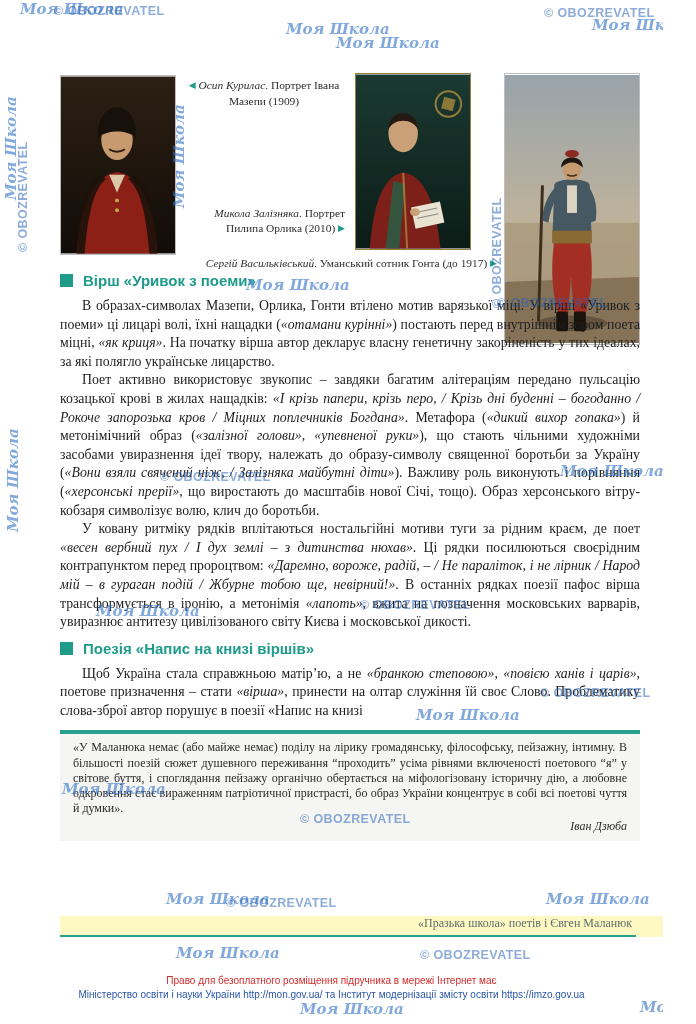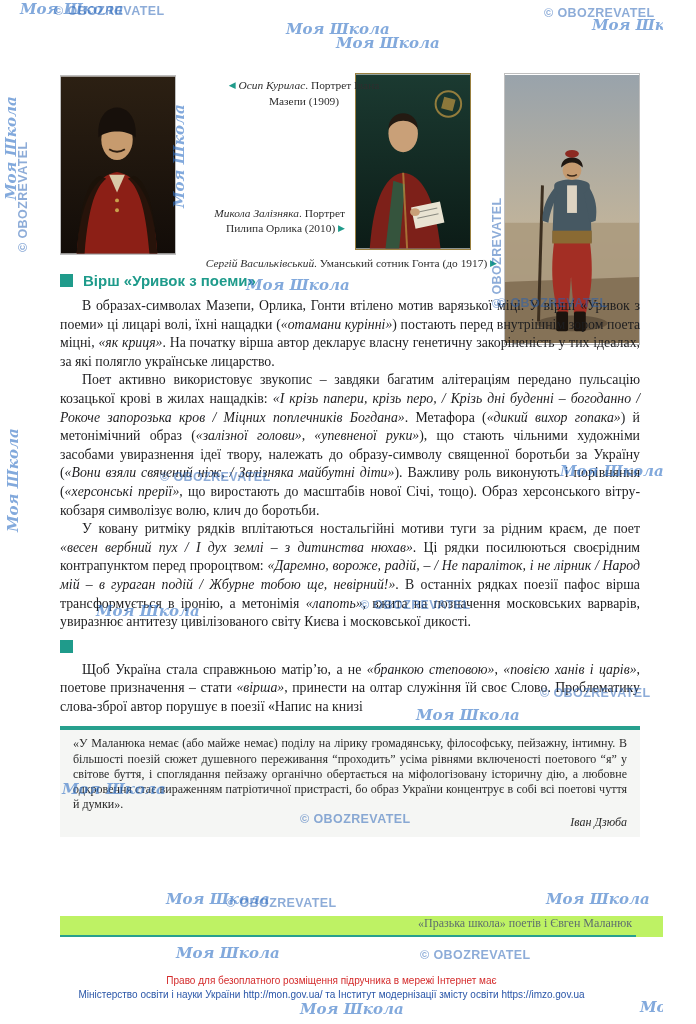--- a/index.html
+++ b/index.html
@@ -15,21 +15,21 @@
          letter-spacing:.4px;color:rgba(36,96,180,.52);}
 
   
   figure{margin:0;position:absolute;border:1px solid rgba(0,0,0,.25);box-sizing:border-box;}
   figure svg{display:block;width:100%;height:100%;}
   .fig-mazepa{left:60px;top:75px;width:116px;height:180px;}
   .fig-orlyk{left:355px;top:73px;width:116px;height:177px;border-color:#9a8040;}
   .fig-honta{left:504px;top:73px;width:136px;height:272px;}
 
   .caption{position:absolute;font-size:11.4px;line-height:14.6px;color:#2e2e2e;}
-  .cap-mazepa{left:183px;top:78px;width:162px;text-align:center;margin-left:40px;}
+  .cap-mazepa{left:183px;top:78px;width:162px;text-align:center;}
   .cap-orlyk{left:183px;top:206px;width:162px;text-align:right;}
   .cap-honta{left:60px;top:256px;width:437px;text-align:right;}
   .caption .arrow{color:#1f9b8b;font-size:9px;font-style:normal;position:relative;top:-1px;
                   font-family:"DejaVu Sans",sans-serif;}
 
   
   .content{position:absolute;left:60px;top:272px;width:580px;z-index:1;}
   .section-heading{display:flex;align-items:center;gap:10px;margin:0 0 8px 0;
         font-family:"Liberation Sans",sans-serif;font-weight:700;font-size:15px;color:#1f9b8b;}
   .section-heading .sq{width:13px;height:13px;background:#1f9b8b;flex:0 0 auto;}
@@ -37,21 +37,21 @@
   .content p{margin:0;text-indent:22px;text-align:justify;font-size:13.8px;line-height:18.6px;}
 
   
   .quote{margin:10px 0 0 0;border-top:4px solid #27a08e;background:#f5f6f4;
          padding:6px 13px 6px;font-size:12px;line-height:15.2px;color:#2a2a2a;}
   .quote-text{text-align:justify;}
   .quote-attr{text-align:right;font-style:italic;margin-top:3px;}
 
   
   .pagefoot{position:absolute;left:60px;top:916px;width:616px;display:flex;
-            align-items:flex-end;z-index:2;background:#bef264;}
+            align-items:flex-end;z-index:2;background:#fef9c3;}
   .pf-line{flex:1;border-bottom:2px solid #27a08e;padding:0 4px 4px 0;text-align:right;
            font-size:12px;color:#5e6e6e;}
   .pf-num{width:40px;text-align:right;font-size:12px;color:#4f5f63;transform:translateY(5px);}
 
   .legal{position:absolute;left:0;right:0;top:974px;text-align:center;z-index:2;
          font-family:"Liberation Sans",sans-serif;font-size:10px;line-height:13.5px;}
   .legal-1{color:#d42b2b;}
   .legal-2{color:#2a56a8;}
 </style>
 </head>
@@ -180,20 +180,21 @@
     <div class="section-heading">
       <span class="sq"></span>
       <span>Вірш «Уривок з поеми»</span>
     </div>
     <p><span>В образах-символах Мазепи, Орлика, Гонти втілено мотив варязької міці. У вірші «Уривок з поеми» ці лицарі волі, їхні нащадки (</span><i>«отамани курінні»</i><span>) постають перед внутрішнім зором поета міцні, </span><i>«як криця»</i><span>. На початку вірша автор декларує власну генетичну закоріненість у тих ідеалах, за які полягло українське лицарство.</span></p>
     <p><span>Поет активно використовує звукопис – завдяки багатим алітераціям передано пульсацію козацької крові в жилах нащадків: </span><i>«І крізь папери, крізь перо, / Крізь дні буденні – богоданно / Рокоче запорозька кров / Міцних поплечників Богдана»</i><span>. Метафора (</span><i>«дикий вихор гопака»</i><span>) й метонімічний образ (</span><i>«залізної голови», «упевненої руки»</i><span>), що стають чільними художніми засобами увиразнення ідеї твору, належать до образу-символу священної боротьби за Україну (</span><i>«Вони взяли свячений ніж, / Залізняка майбутні діти»</i><span>). Важливу роль виконують і порівняння (</span><i>«херсонські прерії»</i><span>, що виростають до масштабів нової Січі, тощо). Образ херсонського вітру-кобзаря символізує волю, клич до боротьби.</span></p>
     <p><span>У ковану ритміку рядків вплітаються ностальгійні мотиви туги за рідним краєм, де поет </span><i>«весен вербний пух / І дух землі – з дитинства нюхав»</i><span>. Ці рядки посилюються своєрідним контрапунктом перед пророцтвом: </span><i>«Даремно, вороже, радій, – / Не параліток, і не лірник / Народ мій – в гураган подій / Жбурне тобою ще, невірний!»</i><span>. В останніх рядках поезії пафос вірша трансформується в іронію, а метонімія </span><i>«лапоть»</i><span>, вжита на позначення московських варварів, увиразнює антитезу цивілізованого світу Києва і московської дикості.</span></p>
 
     <div class="section-heading second">
       <span class="sq"></span>
+      <span>Поезія «Напис на книзі віршів»</span>
     </div>
     <p><span>Щоб Україна стала справжньою матір’ю, а не </span><i>«бранкою степовою»</i><span>, </span><i>«повією ханів і царів»</i><span>, поетове призначення – стати </span><i>«вірша»</i><span>, принести на олтар служіння їй своє Слово. Проблематику слова-зброї автор порушує в поезії «Напис на книзі</span></p>
 
     <blockquote class="quote">
       <div class="quote-text">«У Маланюка немає (або майже немає) поділу на лірику громадянську, філософську, пейзажну, інтимну. В більшості поезій сюжет душевного переживання “проходить” усіма рівнями включеності поетового “я” у світове буття, і споглядання пейзажу органічно обертається на міфологізовану історичну дію, а любовне одкровення стає вираженням патріотичної пристрасті, бо образ України концентрує в собі всі поетові чуття й думки».</div>
       <div class="quote-attr">Іван Дзюба</div>
     </blockquote>
   </div>
 
   <div class="pagefoot">

